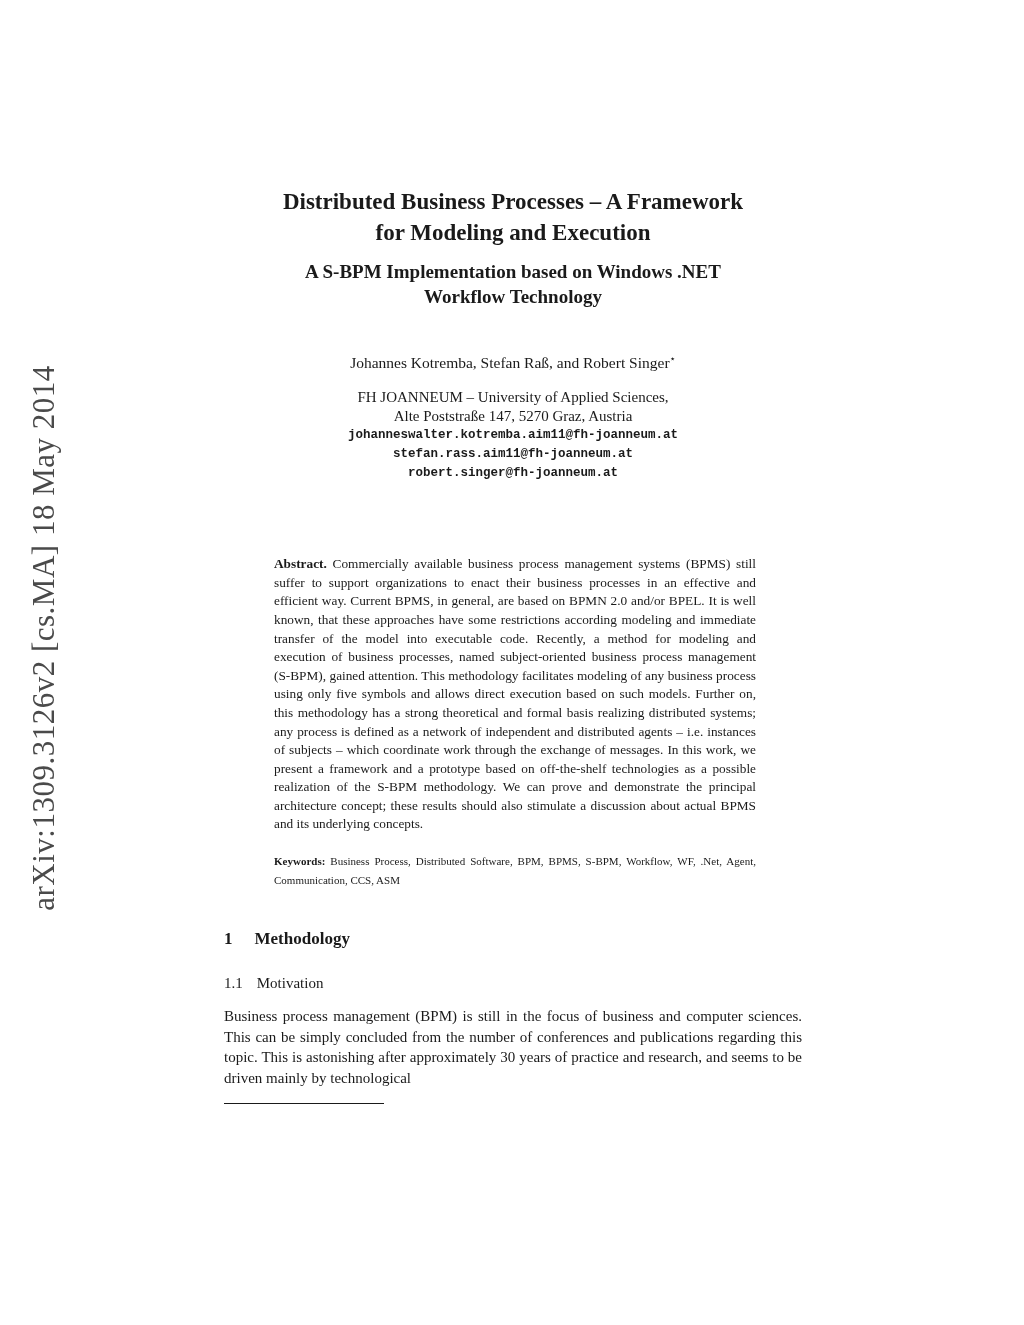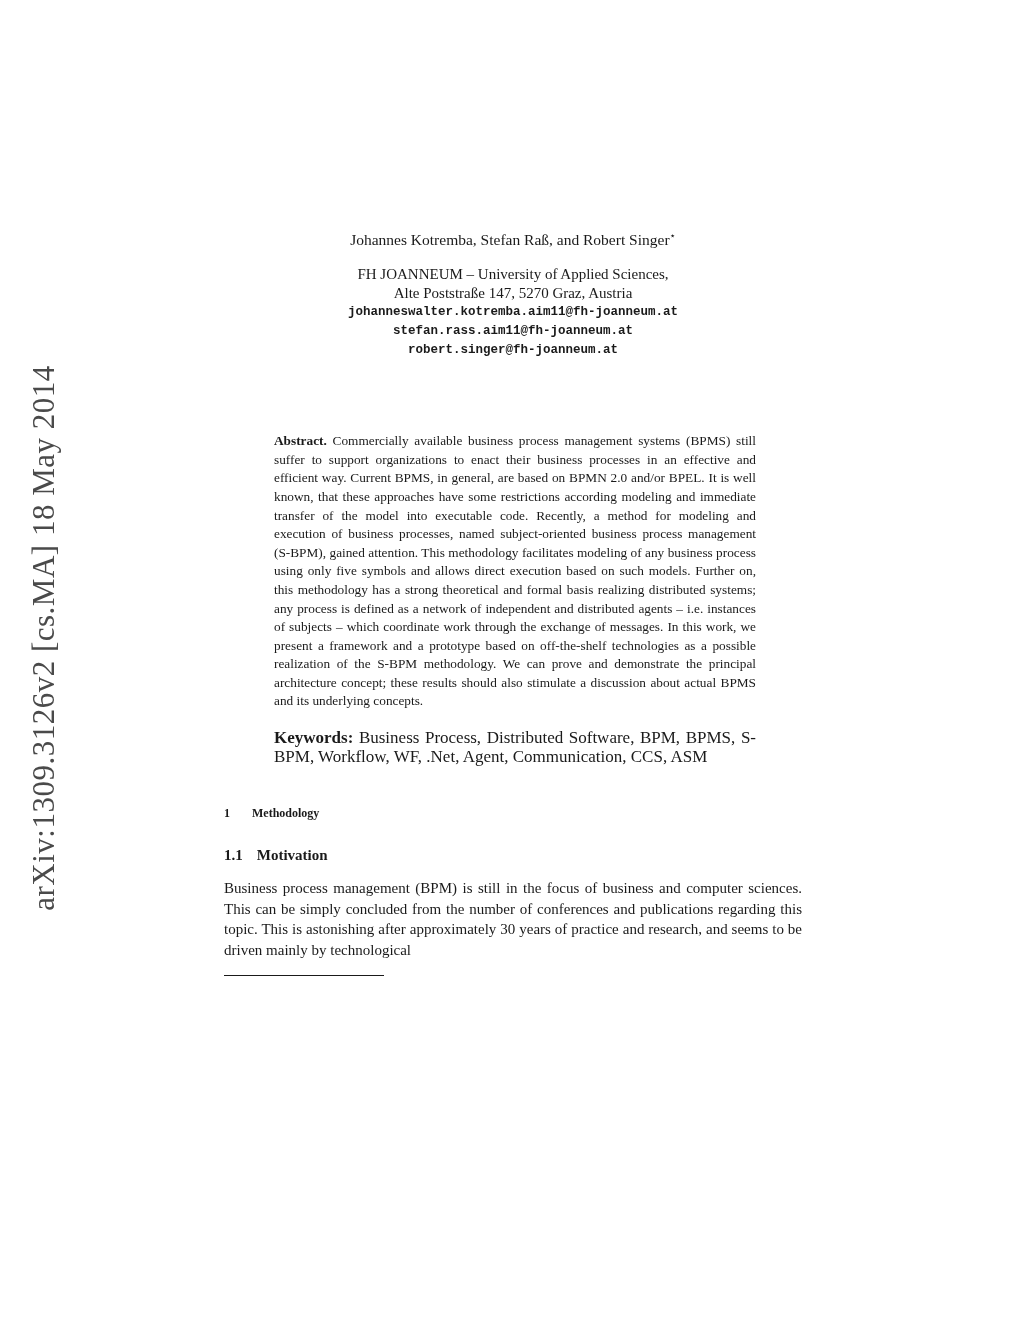--- a/index.html
+++ b/index.html
@@ -66,34 +66,34 @@
   }
   .abstract {
     margin: 72px 46px 0 50px;
     font-size: 13.3px;
     line-height: 18.6px;
     text-align: justify;
   }
   .abstract .lead { font-weight: bold; }
   .keywords {
     margin: 18px 46px 0 50px;
-    font-size: 17px;
+    font-size: 11px;
     line-height: 18.6px;
     text-align: justify;
   }
   .keywords .lead { font-weight: bold; }
   .sec-heading {
-    font-size: 12px;
+    font-size: 17px;
     font-weight: bold;
     margin-top: 40px;
   }
   .sec-heading .sec-num { margin-right: 22px; }
   .subsec-heading {
     font-size: 15px;
-    font-weight: bold;
+    font-weight: normal;
     margin-top: 26px;
   }
   .subsec-heading .sec-num { margin-right: 14px; }
   .body-par {
     margin-top: 14px;
     font-size: 15px;
     line-height: 20.5px;
     text-align: justify;
   }
   .footnote-rule {
@@ -109,21 +109,29 @@
 </style>
 </head>
 <body>
 
 <div class="page">
 
   <div class="arxiv-watermark">arXiv:1309.3126v2 [cs.MA] 18 May 2014</div>
 
   <div class="content">
 
+    <h1 class="title">
+      <span style="display:block">Distributed Business Processes – A Framework</span>
+      <span style="display:block">for Modeling and Execution</span>
+    </h1>
 
+    <h2 class="subtitle">
+      <span style="display:block">A S-BPM Implementation based on Windows .NET</span>
+      <span style="display:block">Workflow Technology</span>
+    </h2>
 
     <div class="authors">
       <span>Johannes Kotremba, Stefan Raß, and Robert Singer</span><sup>⋆</sup>
     </div>
 
     <div class="affil-block">
       <span style="display:block">FH JOANNEUM – University of Applied Sciences,</span>
       <span style="display:block">Alte Poststraße 147, 5270 Graz, Austria</span>
       <span class="email" style="display:block">johanneswalter.kotremba.aim11@fh-joanneum.at</span>
       <span class="email" style="display:block">stefan.rass.aim11@fh-joanneum.at</span>

